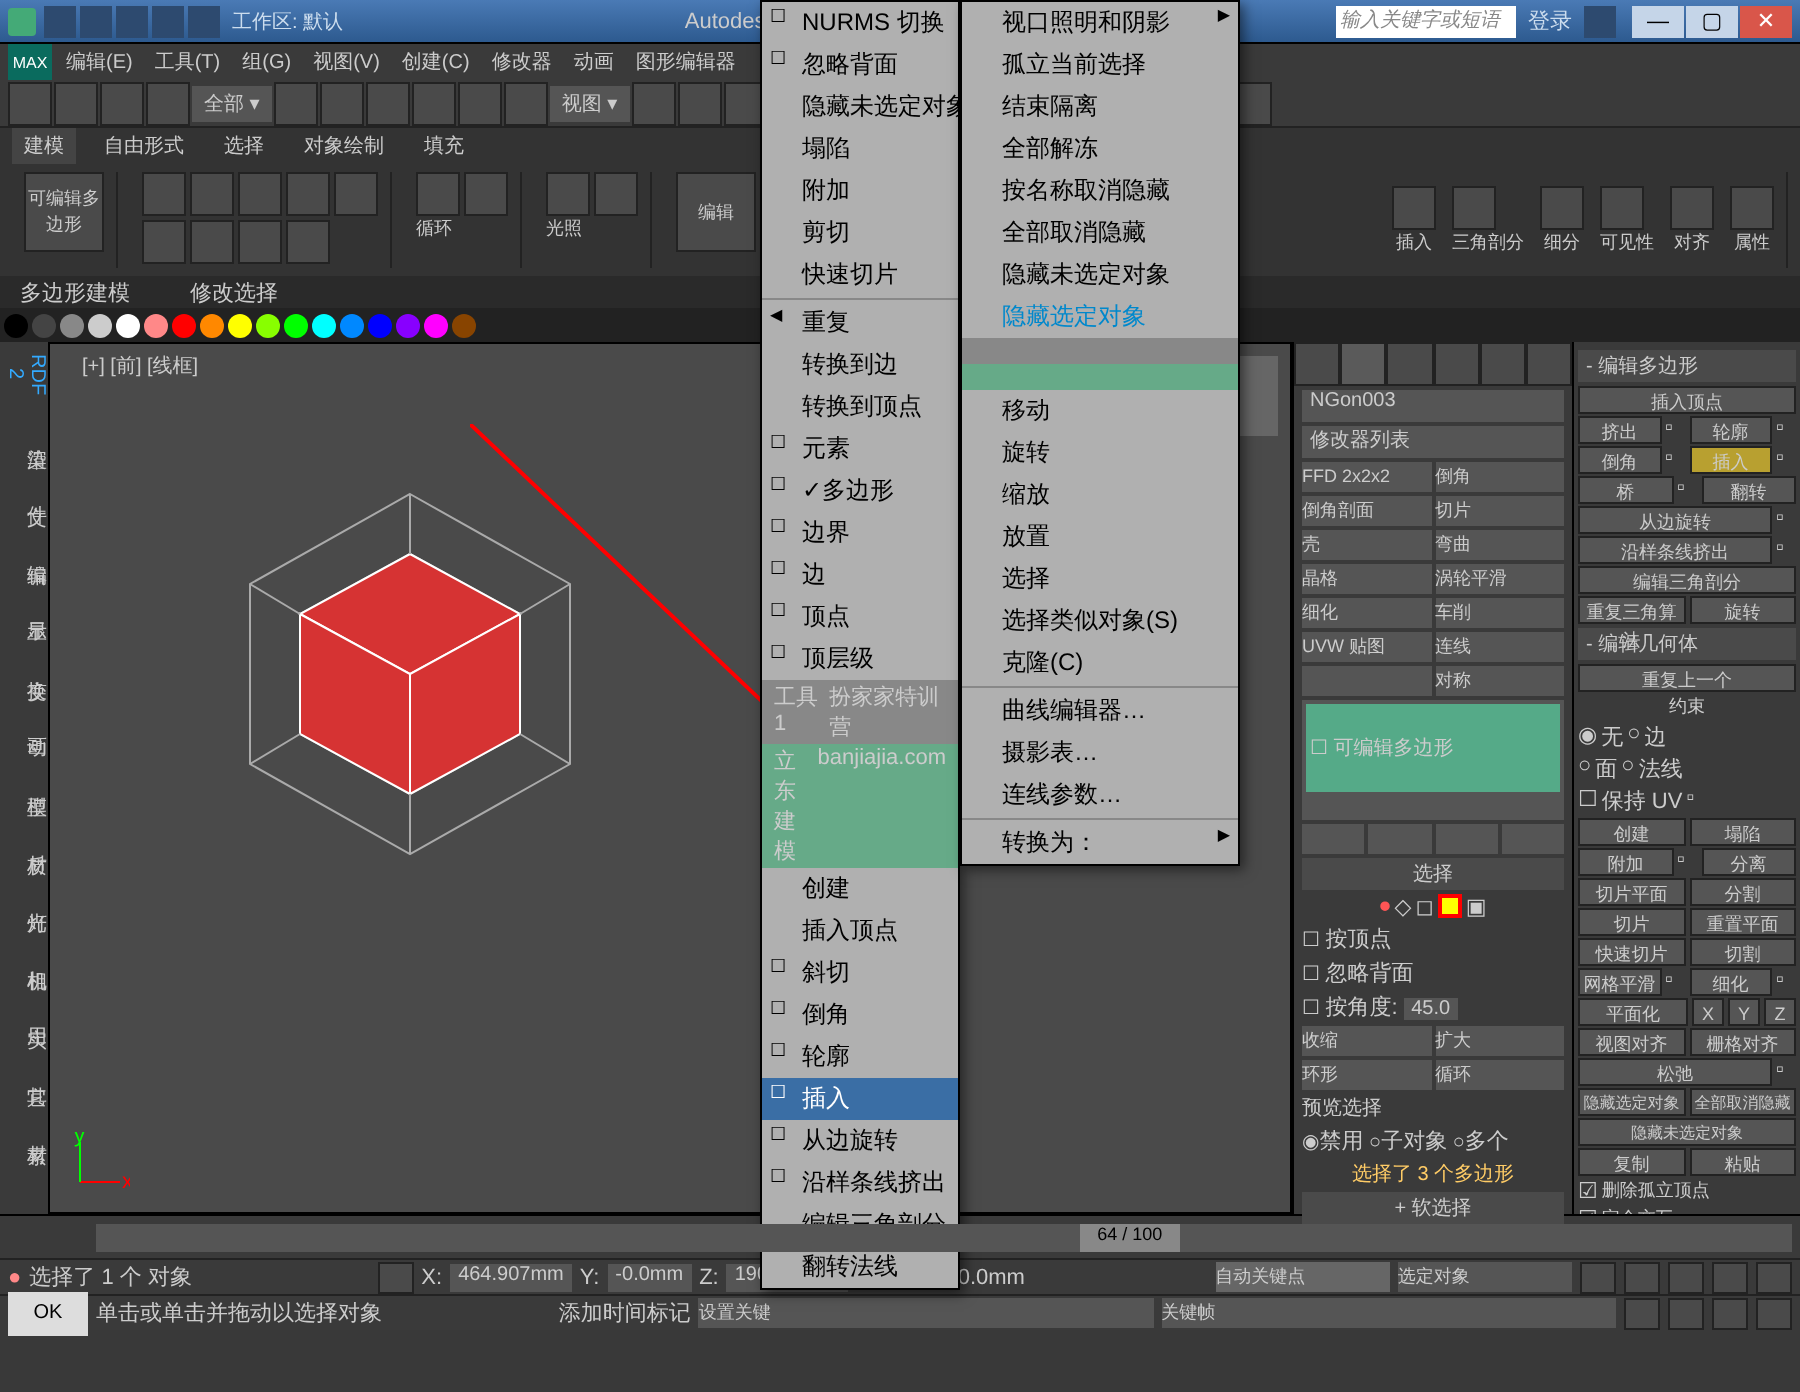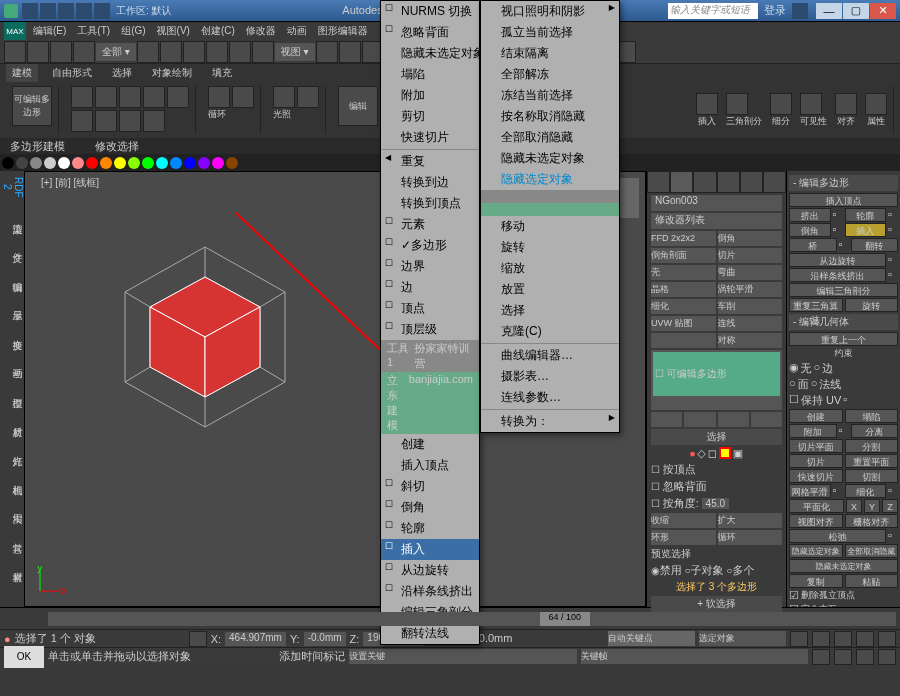--- a/index.html
+++ b/index.html
@@ -321,32 +321,32 @@
     <div class="ctx-item check">沿样条线挤出</div>
     <div class="ctx-item">编辑三角剖分</div>
     <div class="ctx-item">翻转法线</div>
   </div>
 
   <div class="ctx-menu menu2">
     <div class="ctx-item arrow">视口照明和阴影</div>
     <div class="ctx-item">孤立当前选择</div>
     <div class="ctx-item">结束隔离</div>
     <div class="ctx-item">全部解冻</div>
-    <div class="ctx-item">冻结当前选择</div>
     <div class="ctx-item">按名称取消隐藏</div>
     <div class="ctx-item">全部取消隐藏</div>
     <div class="ctx-item">隐藏未选定对象</div>
     <div class="ctx-item" style="color:#08c">隐藏选定对象</div>
     <div class="ctx-header" style="height:13px"></div>
     <div class="ctx-header" style="height:13px;background:#6a8"></div>
     <div class="ctx-item">移动</div>
     <div class="ctx-item">旋转</div>
     <div class="ctx-item">缩放</div>
     <div class="ctx-item">放置</div>
     <div class="ctx-item">选择</div>
+    <div class="ctx-item">选择类似对象(S)</div>
     <div class="ctx-item">克隆(C)</div>
     <div class="ctx-sep"></div>
     <div class="ctx-item">曲线编辑器…</div>
     <div class="ctx-item">摄影表…</div>
     <div class="ctx-item">连线参数…</div>
     <div class="ctx-sep"></div>
     <div class="ctx-item arrow">转换为：</div>
   </div>
 
   <div class="cmdpanel">

